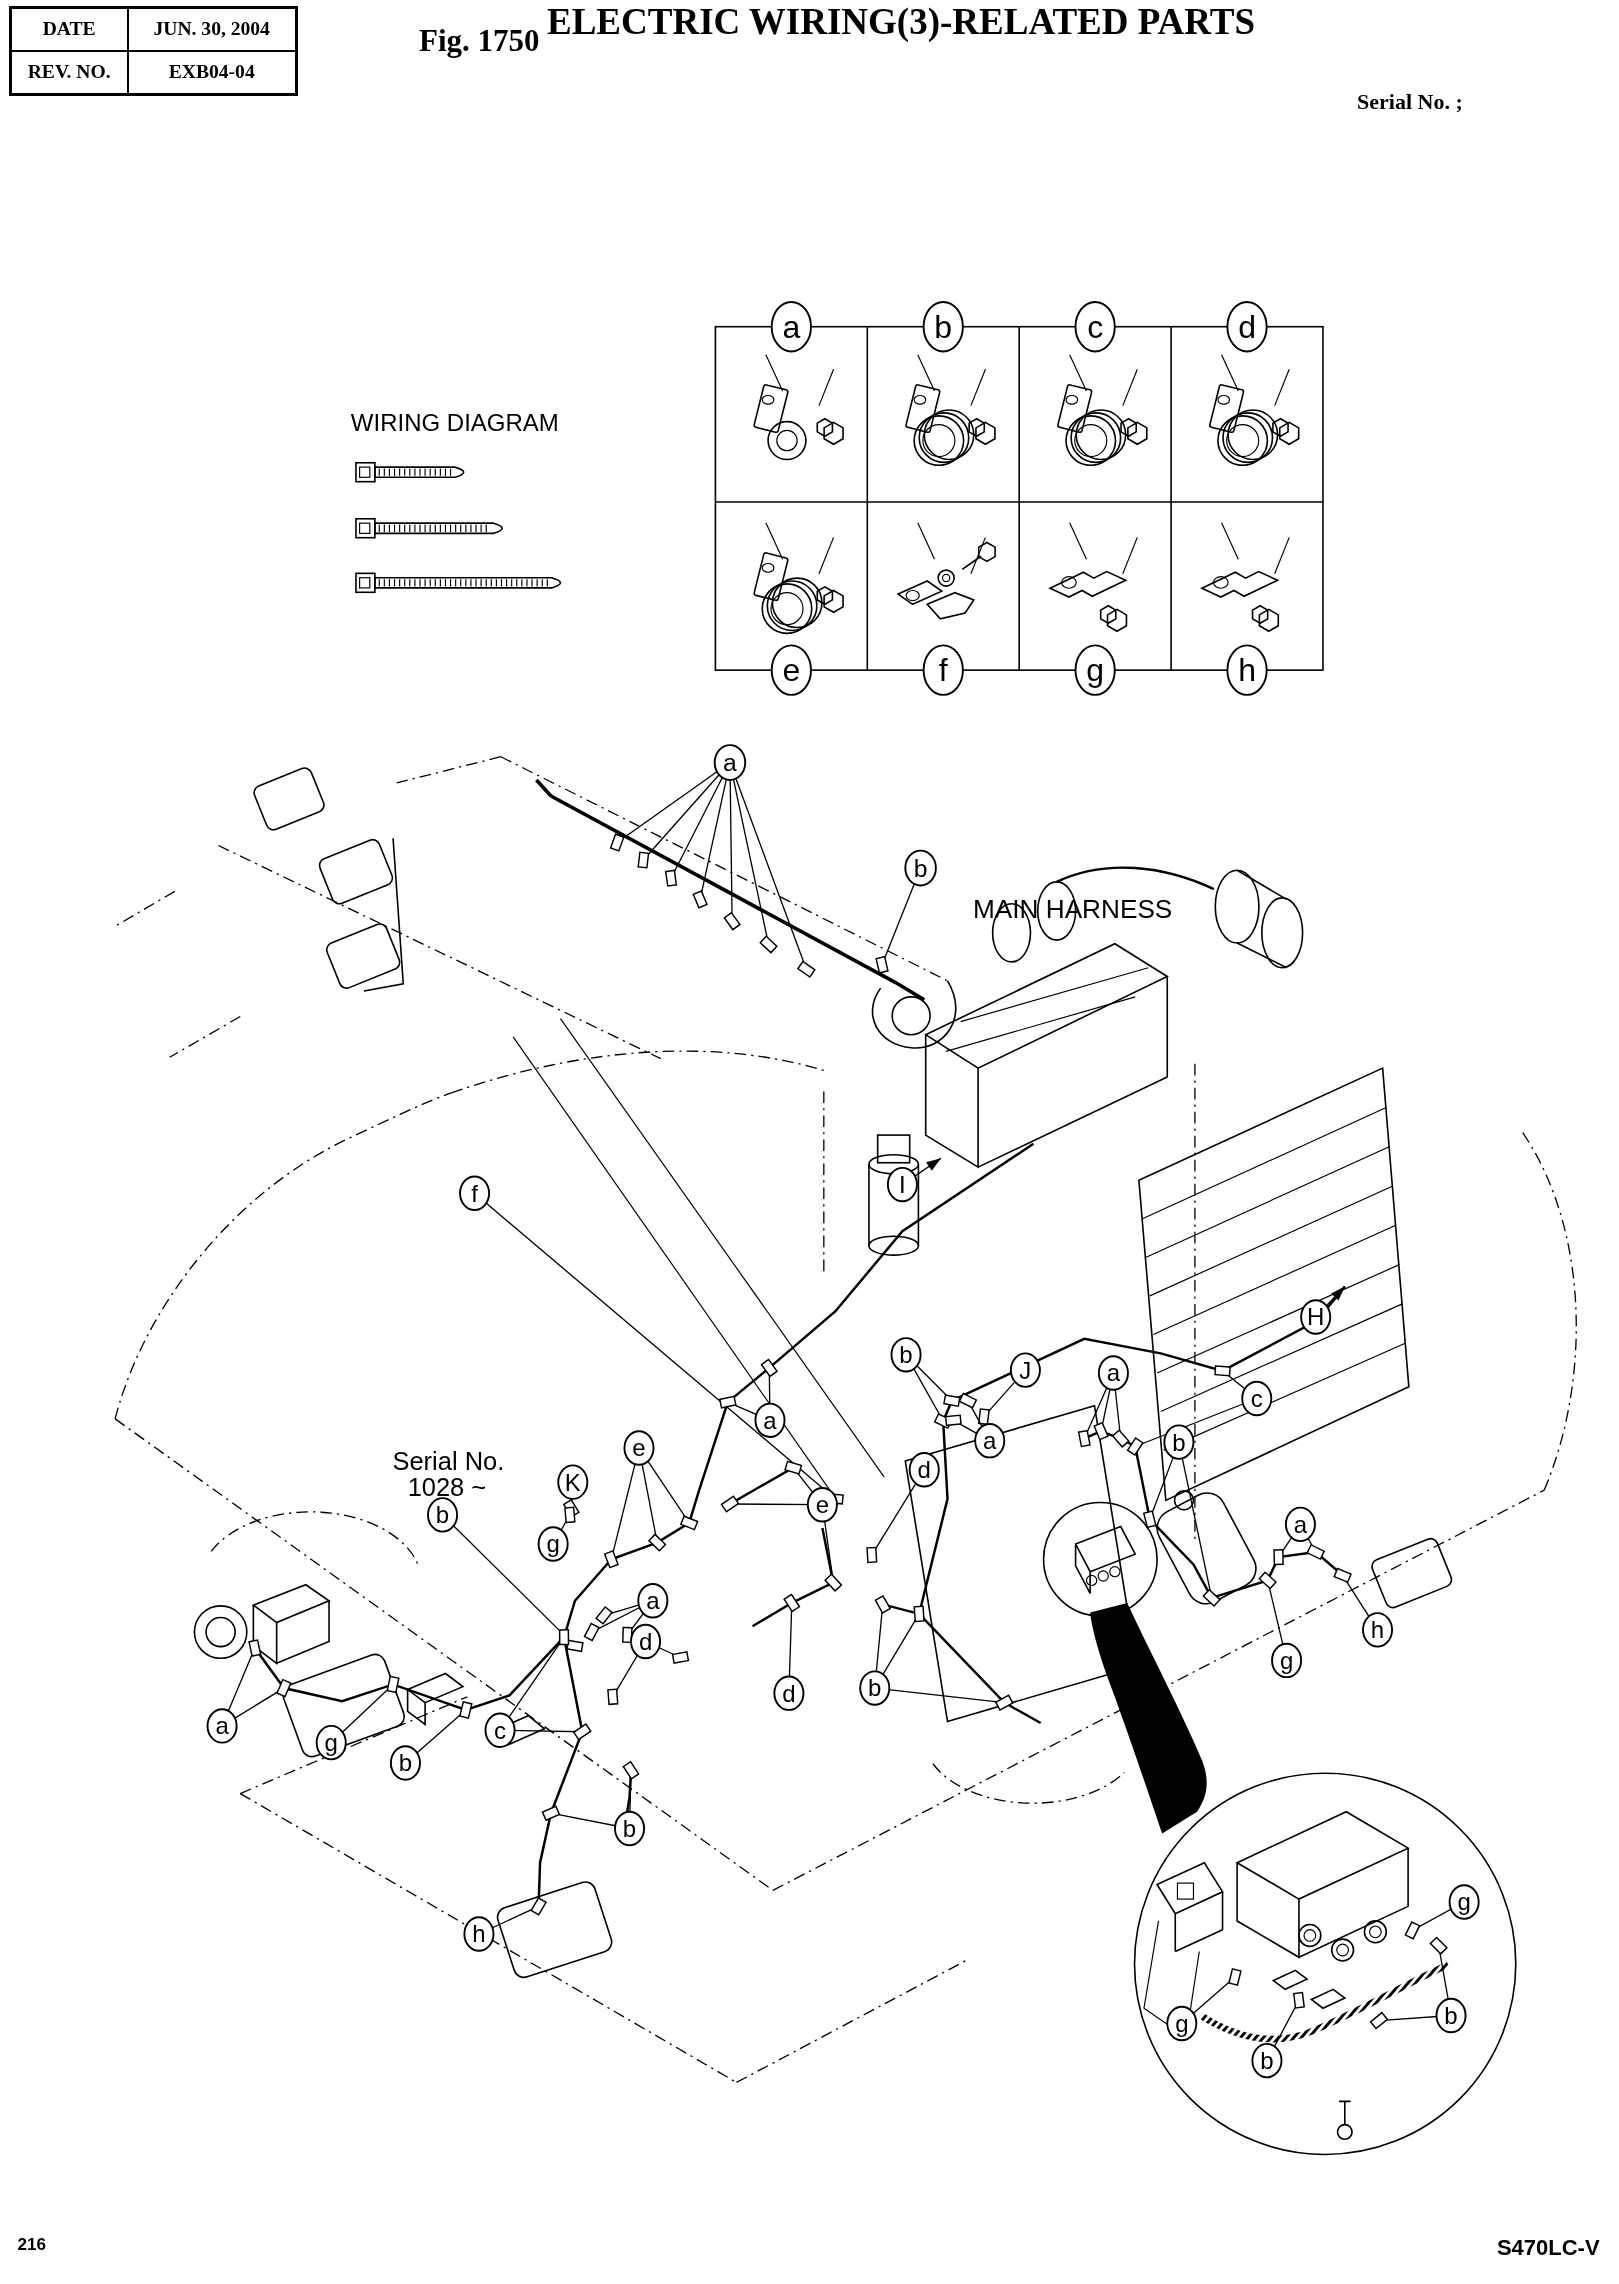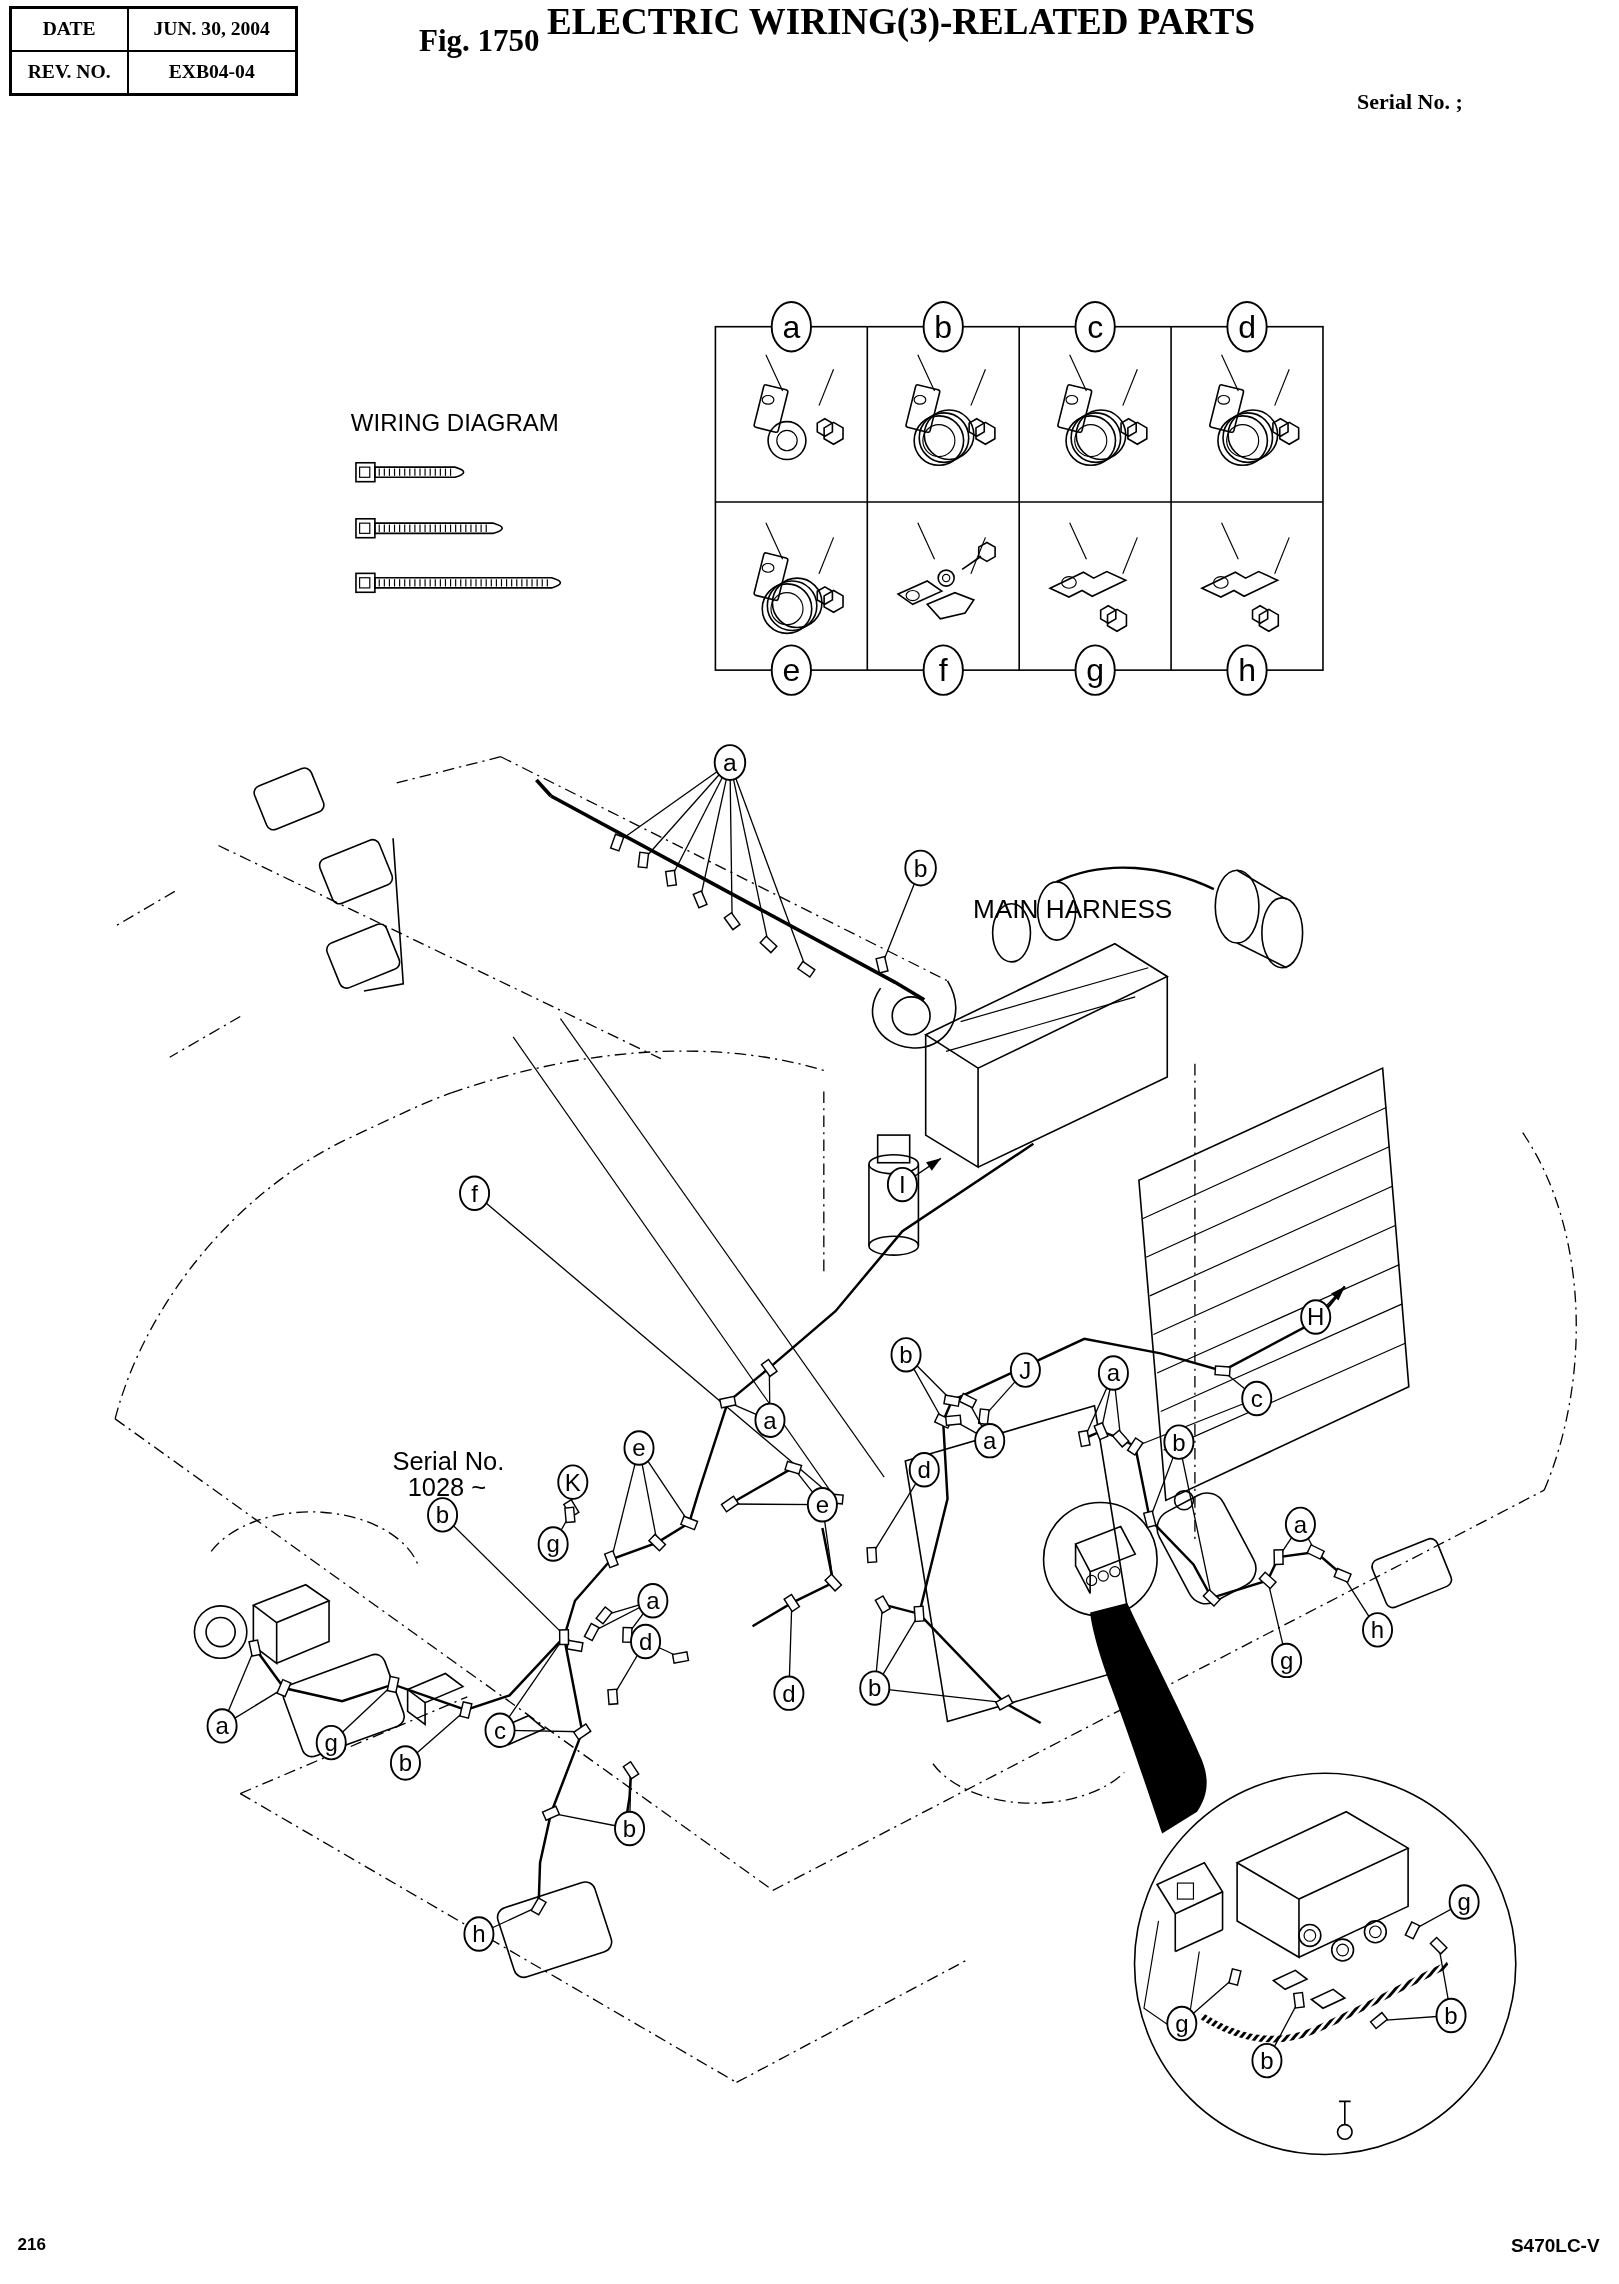--- a/index.html
+++ b/index.html
@@ -12,21 +12,21 @@
   .hdr-table .c1{width:113px;height:39px;}
   .hdr-table .c2{width:164px;height:39px;}
   .fig-label{position:absolute;left:380px;top:23px;font-family:"Liberation Serif",serif;
              font-weight:bold;font-size:31px;margin-left:39px;}
   .title{position:absolute;left:547px;top:4.4px;font-family:"Liberation Serif",serif;
          font-weight:bold;font-size:37px;line-height:36px;white-space:nowrap;}
   .serial-top{position:absolute;left:1357px;top:89px;font-family:"Liberation Serif",serif;
               font-weight:bold;font-size:22px;}
   
   .pageno{position:absolute;left:17.5px;top:2235px;font-weight:bold;font-size:17px;}
-  .model{position:absolute;right:20.4px;top:2235px;font-weight:bold;font-size:19px;text-align:center;}
+  .model{position:absolute;right:20.4px;top:2235px;font-weight:bold;font-size:22px;text-align:center;}
   svg{position:absolute;left:0;top:0;}
   svg *{vector-effect:none;}
   .s{fill:none;stroke:#000;stroke-width:2.2;}
   .thin{fill:none;stroke:#000;stroke-width:1.6;}
   .h{fill:none;stroke:#000;stroke-width:3.4;}
   .hv{fill:none;stroke:#000;stroke-width:5;}
   .dd{fill:none;stroke:#000;stroke-width:1.8;stroke-dasharray:16 7 3 7;}
   .lead{fill:none;stroke:#000;stroke-width:1.8;}
   .callout-ellipse{fill:#fff;stroke:#000;stroke-width:2.6;}
   .callout-letter{fill:#000;font-family:"Liberation Sans",sans-serif;}

